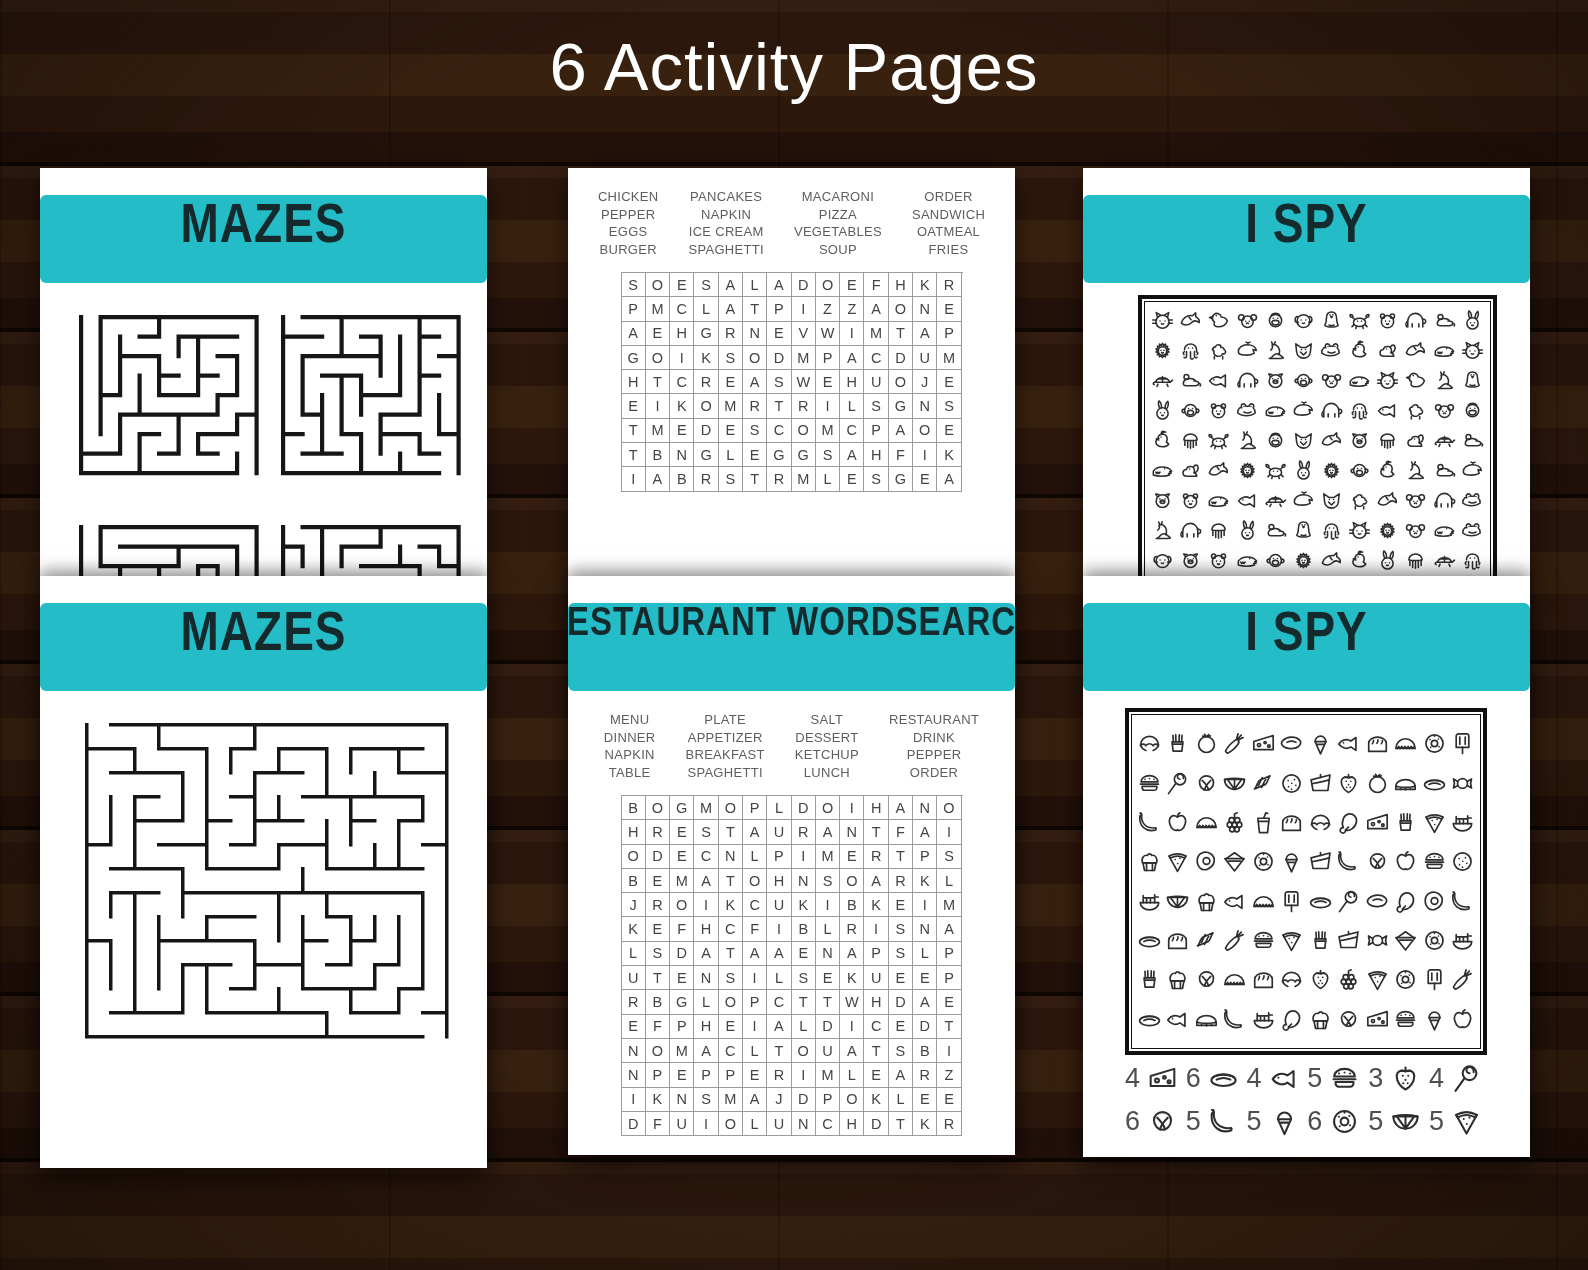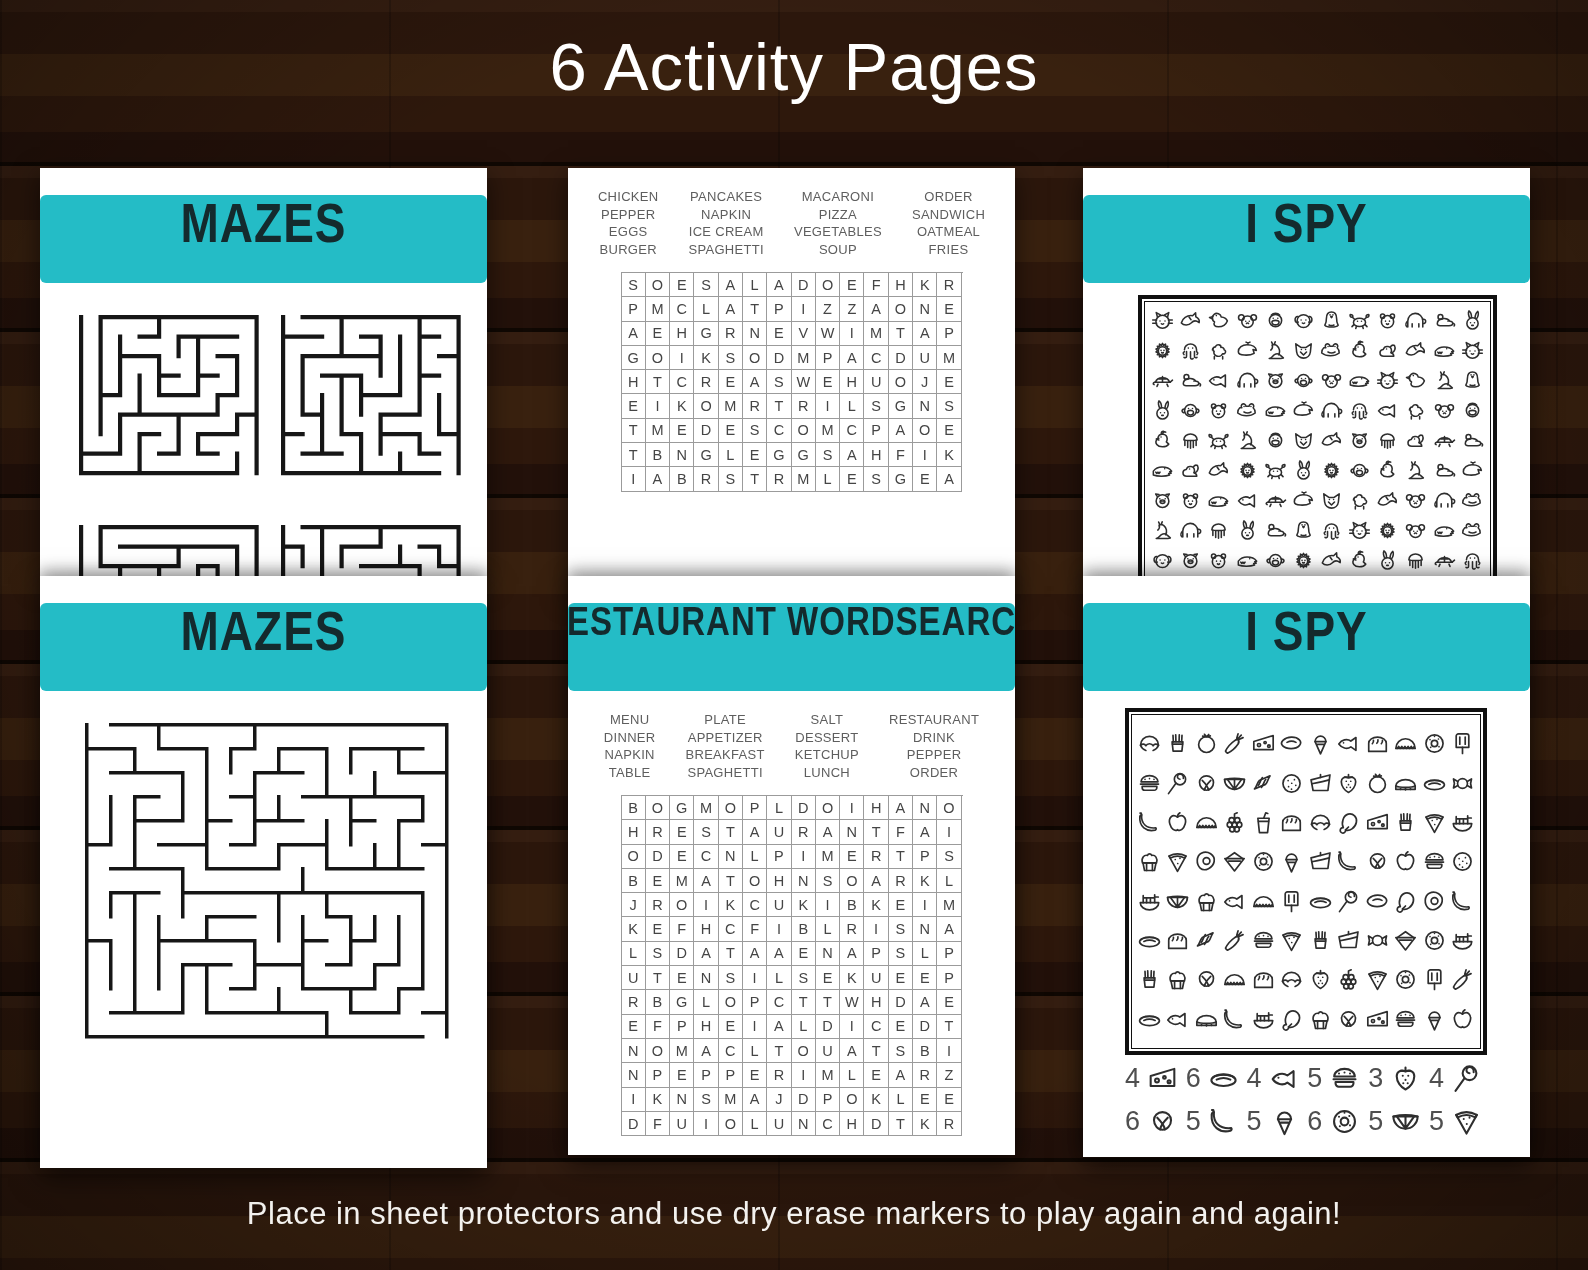--- a/index.html
+++ b/index.html
@@ -1573,14 +1573,13 @@
             <span class="num">5</span>
             <svg viewBox="0 0 24 24" class="doodle" style="height: 33px; width: 33px;">
               <path d="M4.5 7.2c4.8-2.6 10.2-2.6 15 0L12 20.8z"></path>
               <path d="M10 10.2h.01M14.2 9.2h.01M12.2 13.8h.01M4.5 7.2 5.6 9c4-2.2 8.8-2.2 12.8 0l1.1-1.8"></path>
             </svg>
           </div>
         </div>
       </div>
   </section>
 
-  <p class="caption">Place in sheet protectors and use dry erase markers to play again and again!</p>
 </div>
 
 </body></html>

